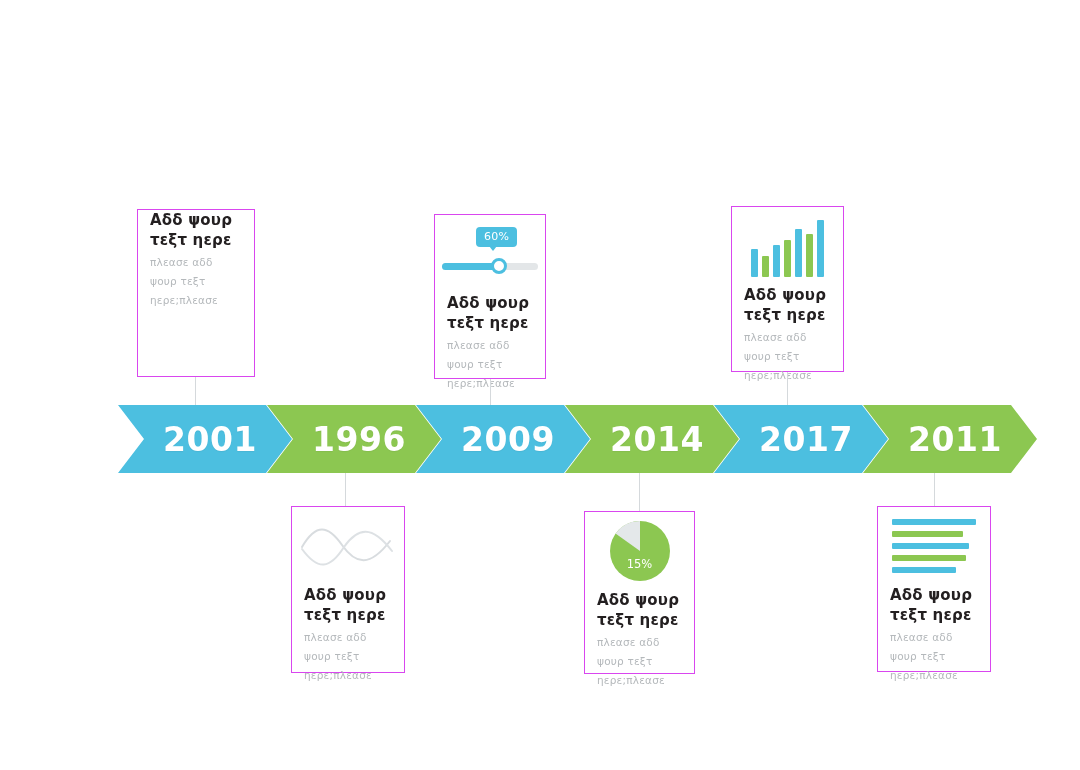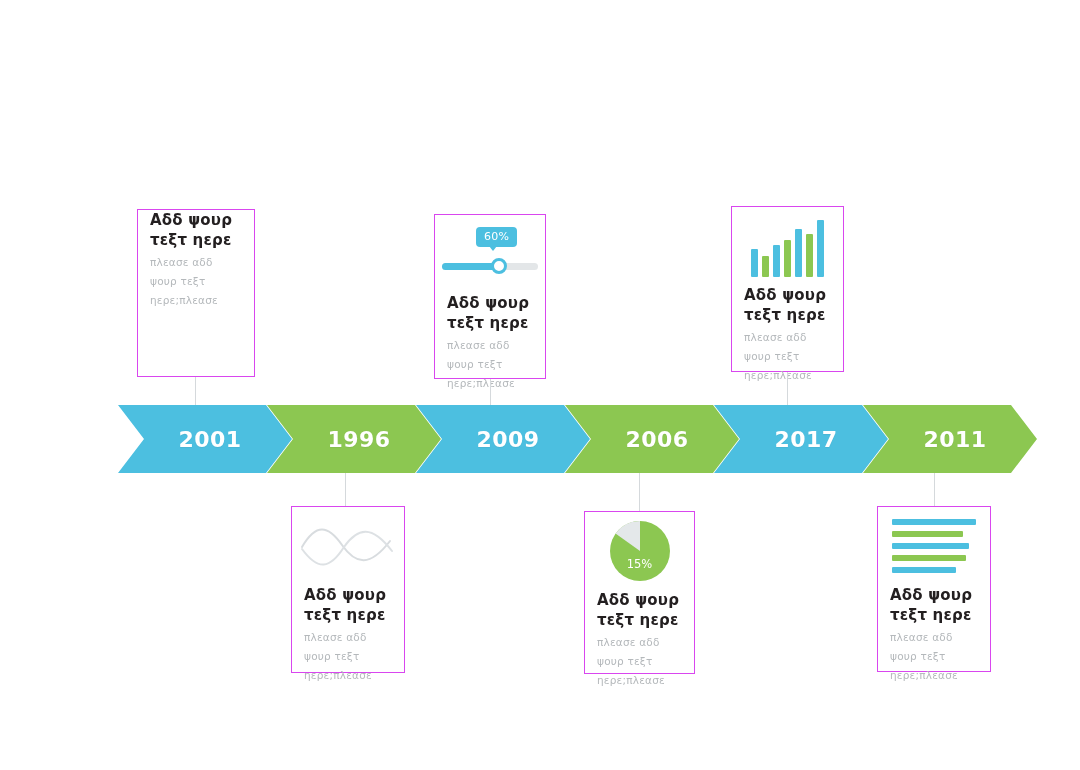--- a/index.html
+++ b/index.html
@@ -70,21 +70,21 @@
     position: absolute;
     height: 68px;
     -webkit-clip-path: polygon(0 0, calc(100% - 26px) 0, 100% 50%, calc(100% - 26px) 100%, 0 100%, 26px 50%);
     clip-path: polygon(0 0, calc(100% - 26px) 0, 100% 50%, calc(100% - 26px) 100%, 0 100%, 26px 50%);
     display: flex;
     align-items: center;
     justify-content: center;
   }
   .chev-label {
     color: #ffffff;
-    font-size: 22px;
+    font-size: 33px;
     font-weight: bold;
     letter-spacing: 0.5px;
     margin-left: 10px;
     text-shadow: 0 1px 1px rgba(0,0,0,0.05);
   }
 
   
   .donut-wrap { position: relative; width: 62px; height: 62px; }
   .donut-label {
     position: absolute;
@@ -208,21 +208,21 @@
   <div class="chev" style="left:118px; top:405px; width:174px; background:#4cbfe0;">
     <span class="chev-label">2001</span>
   </div>
   <div class="chev" style="left:267px; top:405px; width:174px; background:#8cc751;">
     <span class="chev-label">1996</span>
   </div>
   <div class="chev" style="left:416px; top:405px; width:174px; background:#4cbfe0;">
     <span class="chev-label">2009</span>
   </div>
   <div class="chev" style="left:565px; top:405px; width:174px; background:#8cc751;">
-    <span class="chev-label">2006</span>
+    <span class="chev-label">2014</span>
   </div>
   <div class="chev" style="left:714px; top:405px; width:174px; background:#4cbfe0;">
     <span class="chev-label">2017</span>
   </div>
   <div class="chev" style="left:863px; top:405px; width:174px; background:#8cc751;">
     <span class="chev-label">2011</span>
   </div>
 
   <div class="connector" style="left:345px; top:473px; height:33px;"></div>
   <div class="card" style="left:291px; top:506px; width:114px; height:167px;">

